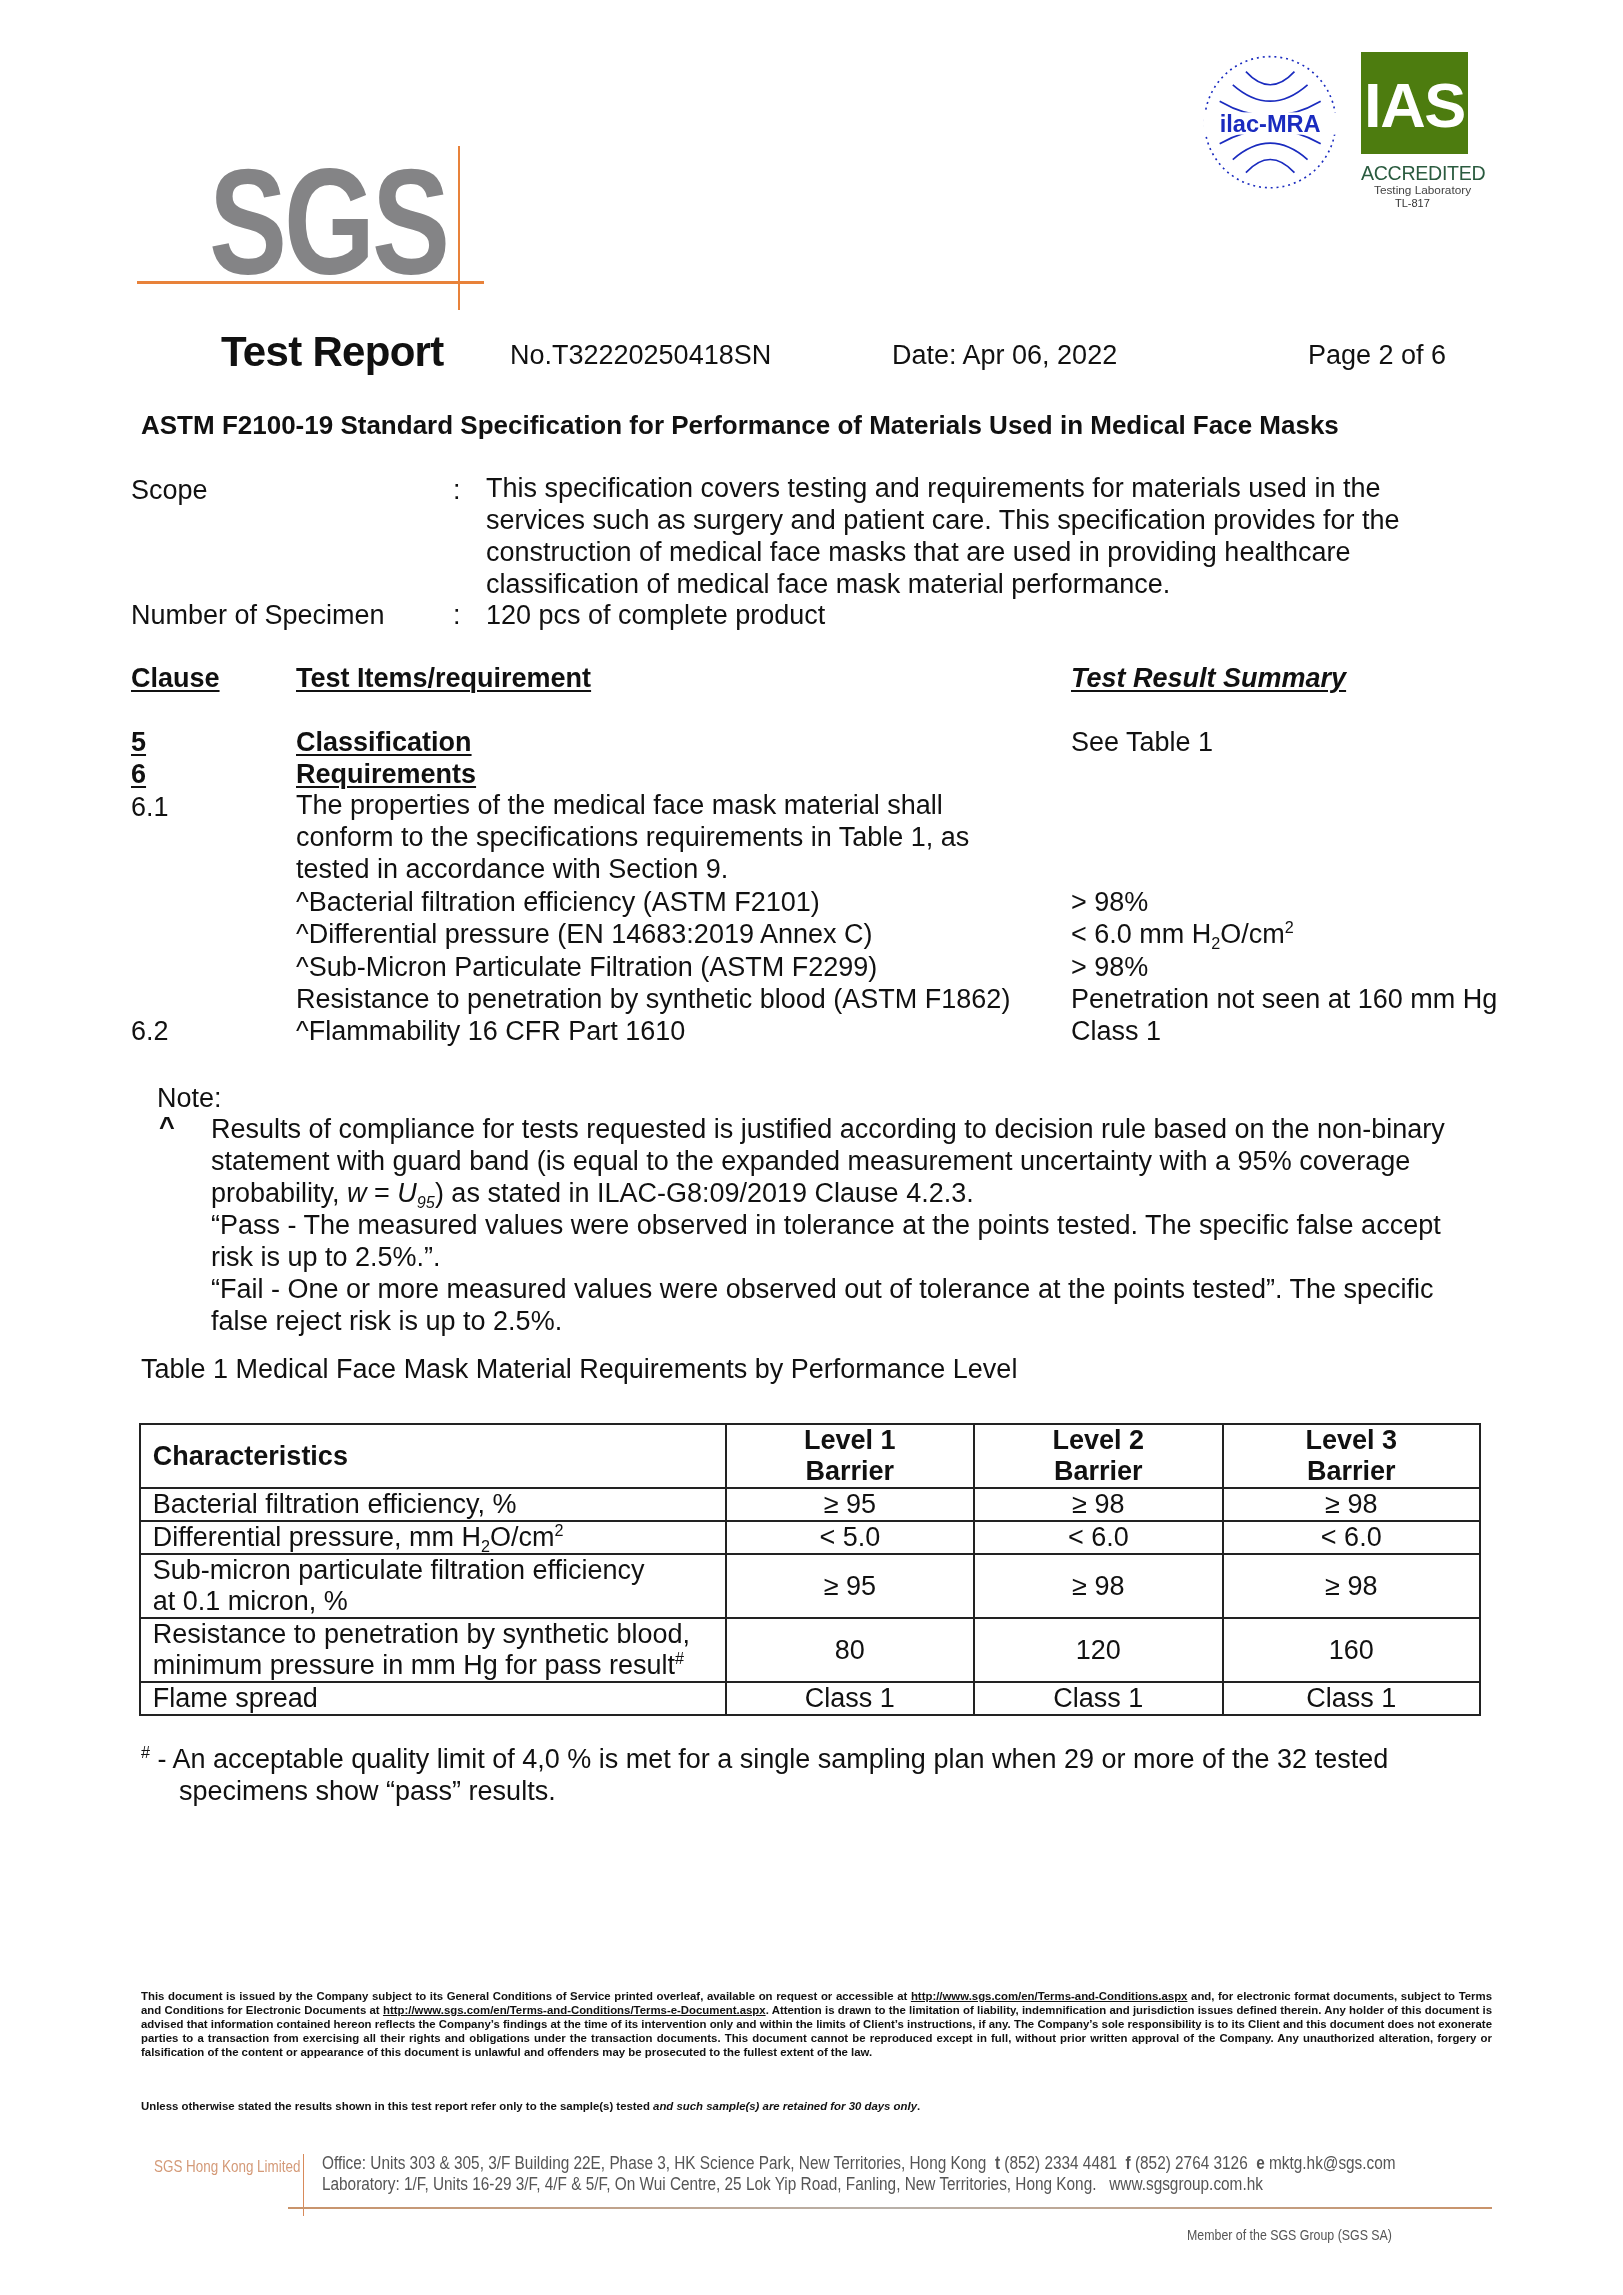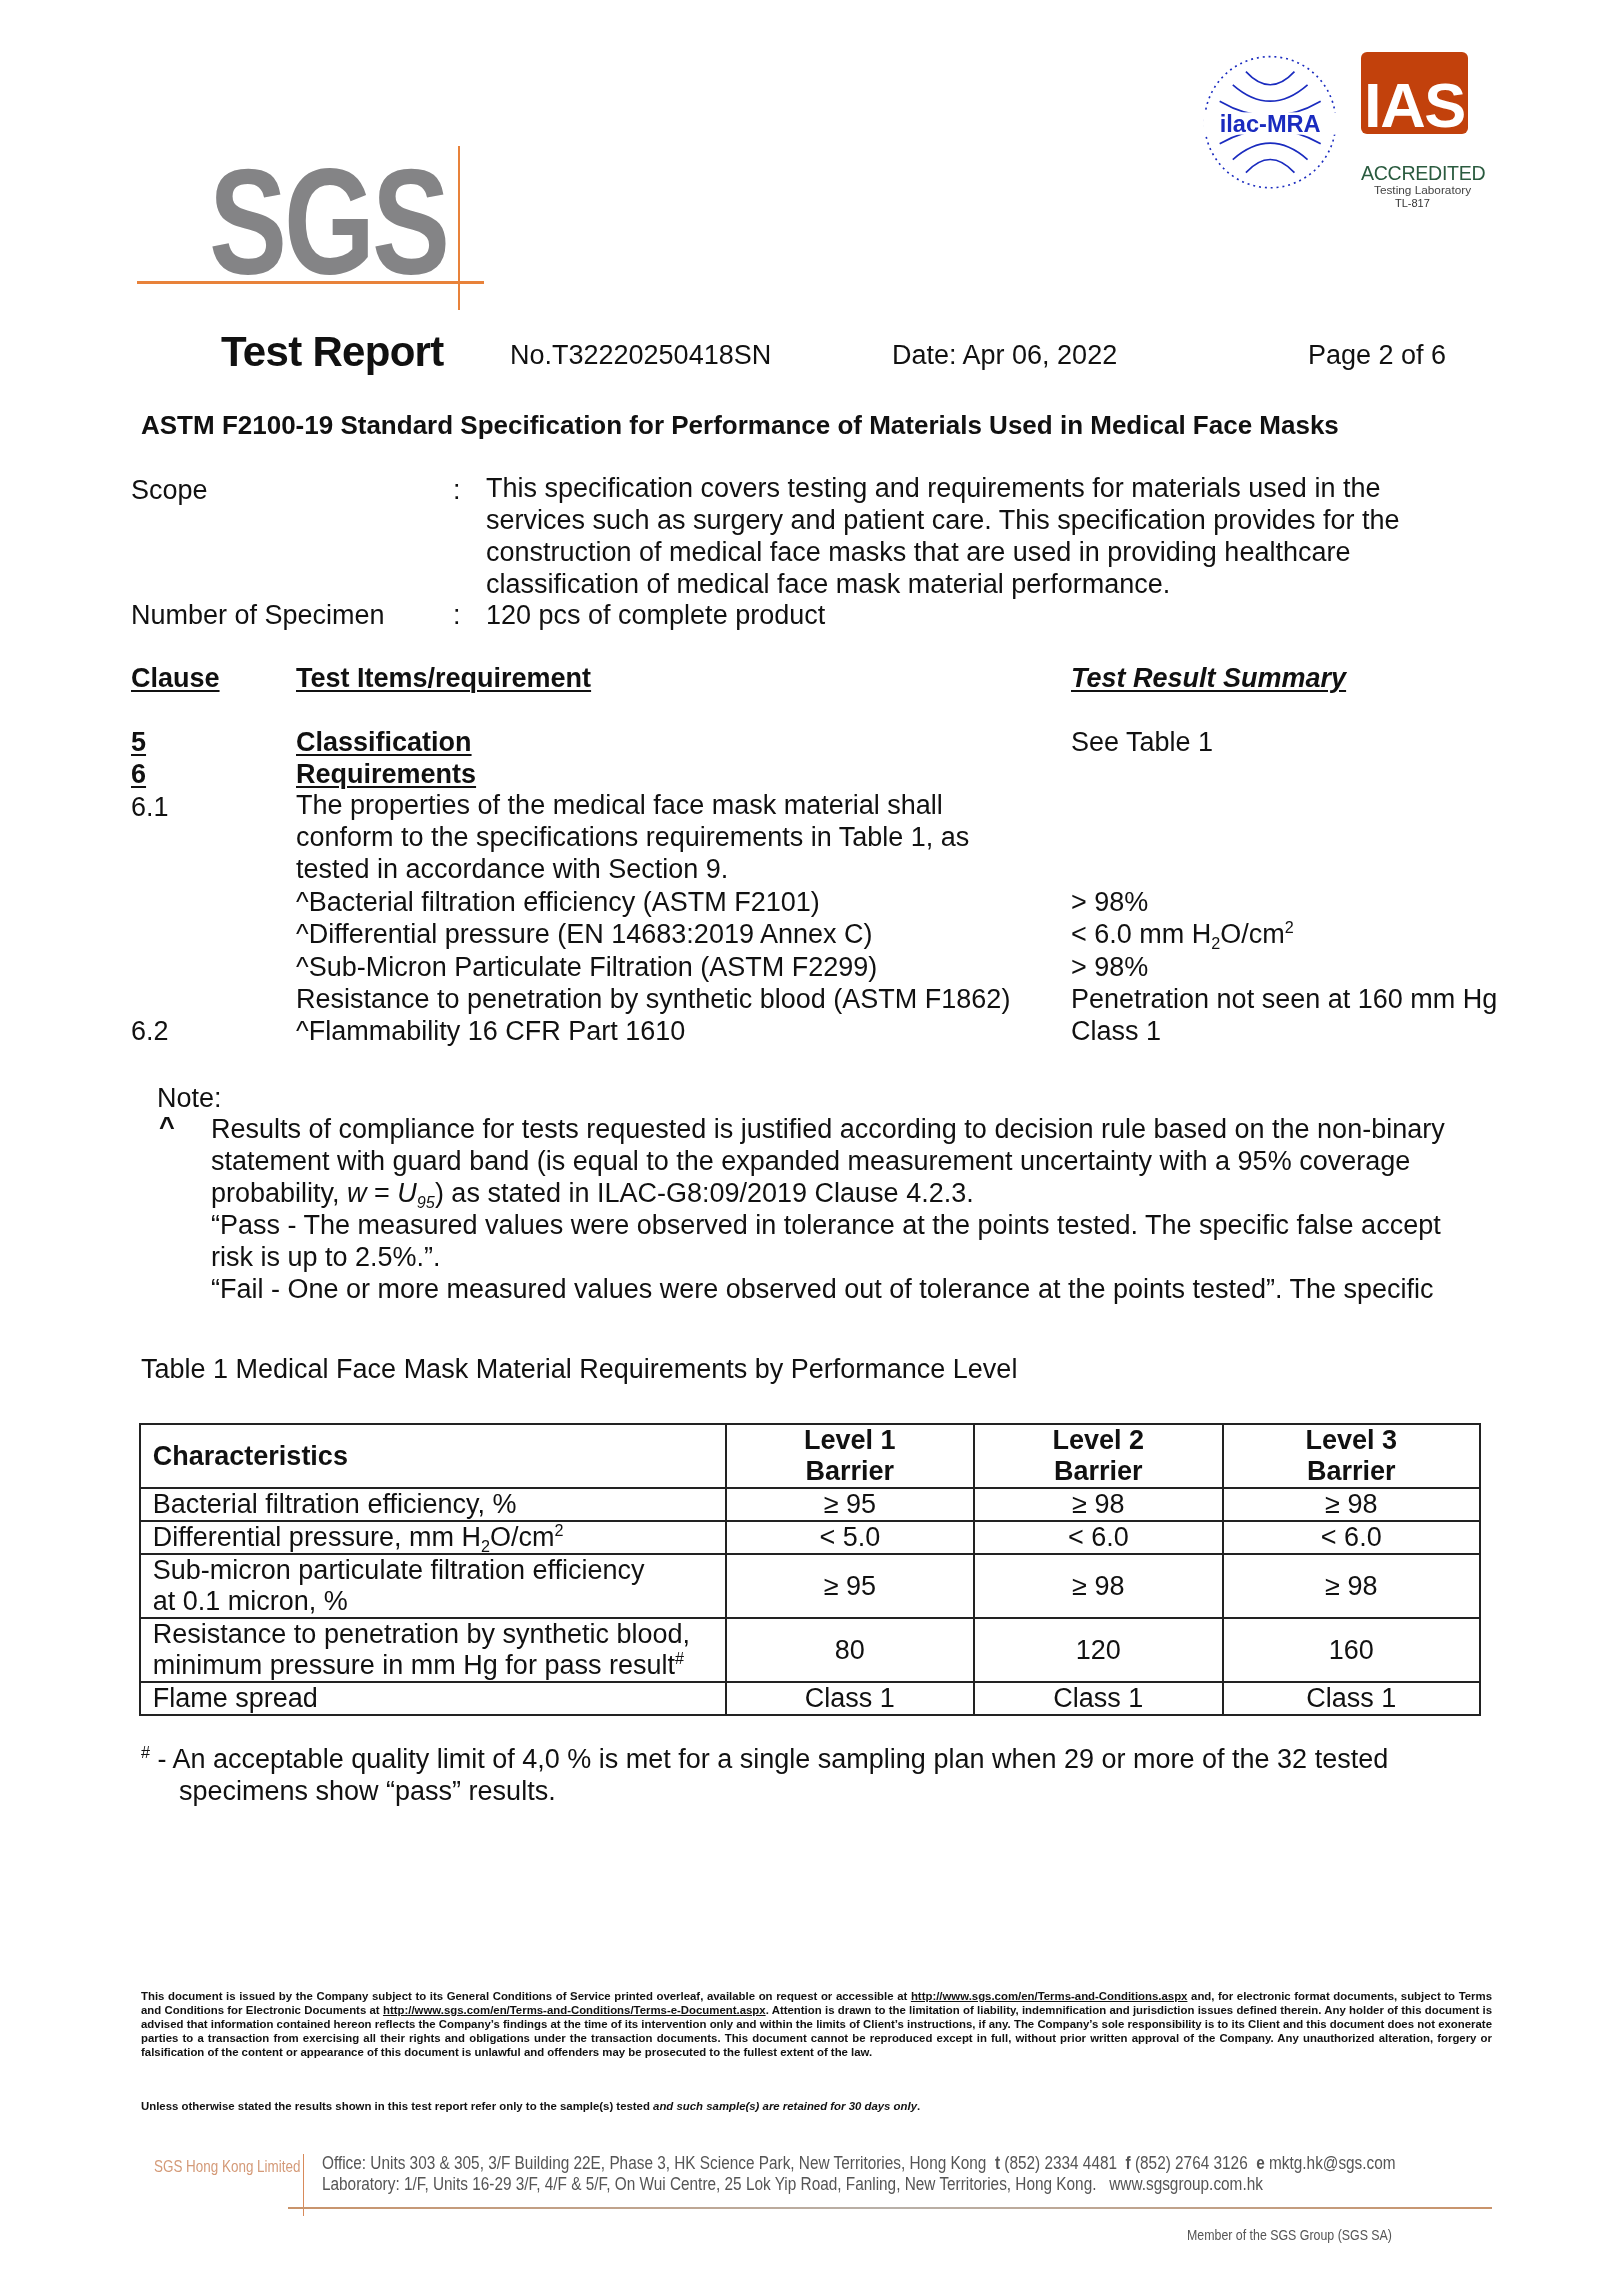--- a/index.html
+++ b/index.html
@@ -11,23 +11,23 @@
   
   .sgs-logo { left: 137px; top: 121px; width: 366px; height: 170px; }
   .sgs-letters { position: absolute; left: 72px; top: 26px; font-family: "Liberation Sans", sans-serif;
                  font-weight: bold; font-size: 150px; letter-spacing: -3.9px; color: #848486;
                  transform: scaleX(0.78); transform-origin: left top; line-height: 1; }
   .sgs-hline { position: absolute; left: 0; top: 160px; width: 347px; height: 2.6px; background: #e8823a; }
   .sgs-vline { position: absolute; left: 321px; top: 25px; width: 2px; height: 164px; background: #e8823a; }
 
   .ilac { left: 1200px; top: 52px; width: 141px; height: 141px; }
   .ias { left: 1361px; top: 52px; width: 118px; height: 170px; }
-  .ias-box { position: absolute; left: 0; top: 0; width: 107px; height: 82px; background: #c2410c;
+  .ias-box { position: absolute; left: 0; top: 0; width: 107px; height: 102px; background: #4d7c0f;
              color: #fff; font-weight: bold; font-size: 63px; text-align: center; line-height: 107px;
-             transform: scaleX(1); letter-spacing: -1.3px; border-radius: 6px; }
+             transform: scaleX(1); letter-spacing: -1.3px; }
   .ias-acc { position: absolute; left: 0; top: 110px; width: 111px; font-size: 19.6px; color: #2a5b3f;
              letter-spacing: -0.3px; }
   .ias-lab { position: absolute; left: 13px; top: 131px; font-size: 11.8px; color: #444; }
   .ias-tl { position: absolute; left: 34px; top: 145px; font-size: 11px; color: #333; }
 
   
   .hdr-title { left: 221px; top: 328px; font-size: 42px; font-weight: bold; letter-spacing: -0.7px; }
   .hdr-no { left: 510px; top: 340px; font-size: 27px; }
   .hdr-date { left: 892px; top: 340px; font-size: 27px; }
   .hdr-page { left: 1308px; top: 340px; font-size: 27px; }
@@ -146,20 +146,21 @@
 
 <div class="abs lbl" style="left:157px; top:1083px;">Note:</div>
 <div class="abs lbl b" style="left:159px; top:1112px;">^</div>
 <div class="abs body-text" style="left:211px; top:1113px;">
   <div>Results of compliance for tests requested is justified according to decision rule based on the non-binary</div>
   <div>statement with guard band (is equal to the expanded measurement uncertainty with a 95% coverage</div>
   <div><span>probability, </span><i>w</i><span> = </span><i>U</i><sub><i>95</i></sub><span>) as stated in ILAC-G8:09/2019 Clause 4.2.3.</span></div>
   <div>“Pass - The measured values were observed in tolerance at the points tested.  The specific false accept</div>
   <div>risk is up to 2.5%.”.</div>
   <div>“Fail - One or more measured values were observed out of tolerance at the points tested”.  The specific</div>
+  <div>false reject risk is up to 2.5%.</div>
 </div>
 
 <div class="abs lbl" style="left:141px; top:1354px;">Table 1 Medical Face Mask Material Requirements by Performance Level</div>
 
 <table class="req">
   <colgroup>
     <col style="width:587px">
       <col style="width:249px">
       <col style="width:249px">
       <col style="width:258px">

